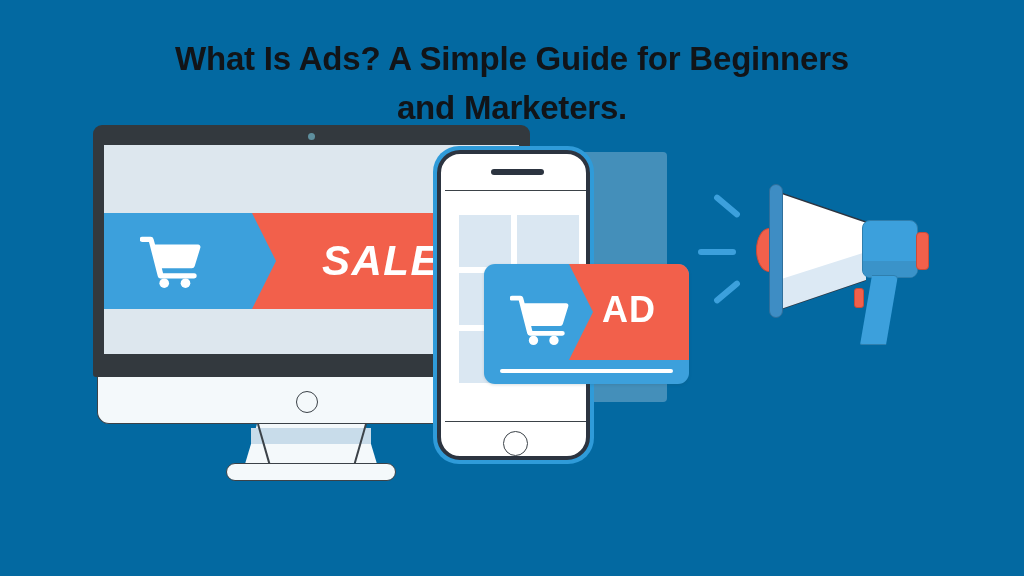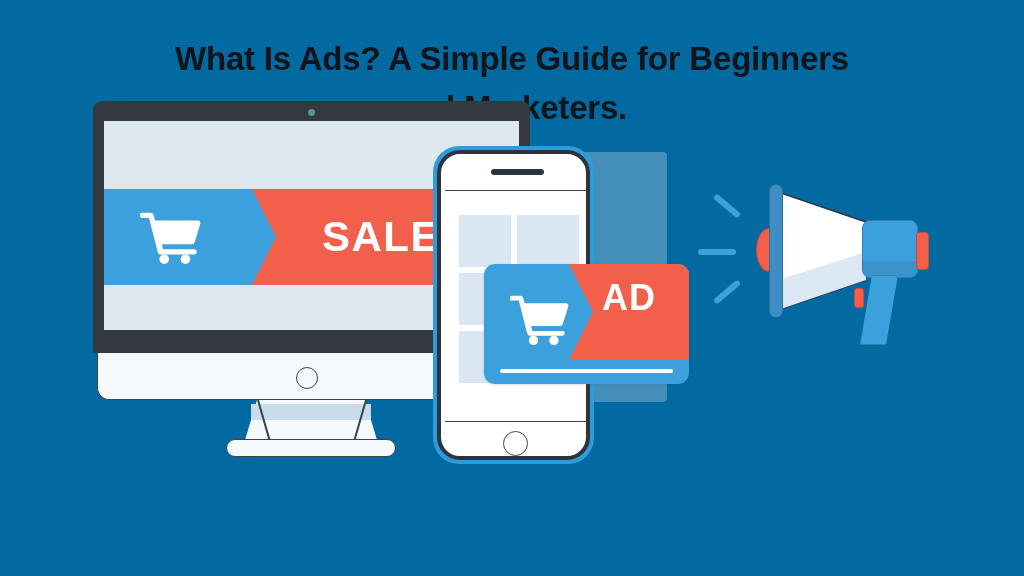--- a/index.html
+++ b/index.html
@@ -41,23 +41,24 @@
     left: 0;
     top: 0;
     width: 1024px;
     height: 576px;
   }
 
   
   #monitor {
     position: absolute;
     left: 93px;
-    top: 101px;
+    top: 125px;
     width: 304px;
     height: 340px;
+    font-style: italic;
   }
   .mon-bezel {
     position: absolute;
     left: 0;
     top: 0;
     width: 437px;
     height: 252px;
     background: #33393e;
     border-radius: 9px 9px 3px 3px;
   }
@@ -280,21 +281,21 @@
     left: 85px;
     top: 0;
     width: 120px;
     height: 96px;
     background: #f2604b;
     clip-path: polygon(0 0, 120px 0, 120px 96px, 0 96px, 24px 48px);
   }
   .ad-text {
     position: absolute;
     left: 118px;
-    top: 12px;
+    top: 24px;
     font-family: "Liberation Sans", sans-serif;
     font-weight: bold;
     font-size: 36px;
     line-height: 44px;
     color: #ffffff;
     letter-spacing: 1px;
   }
   .ad-underline {
     position: absolute;
     left: 16px;

